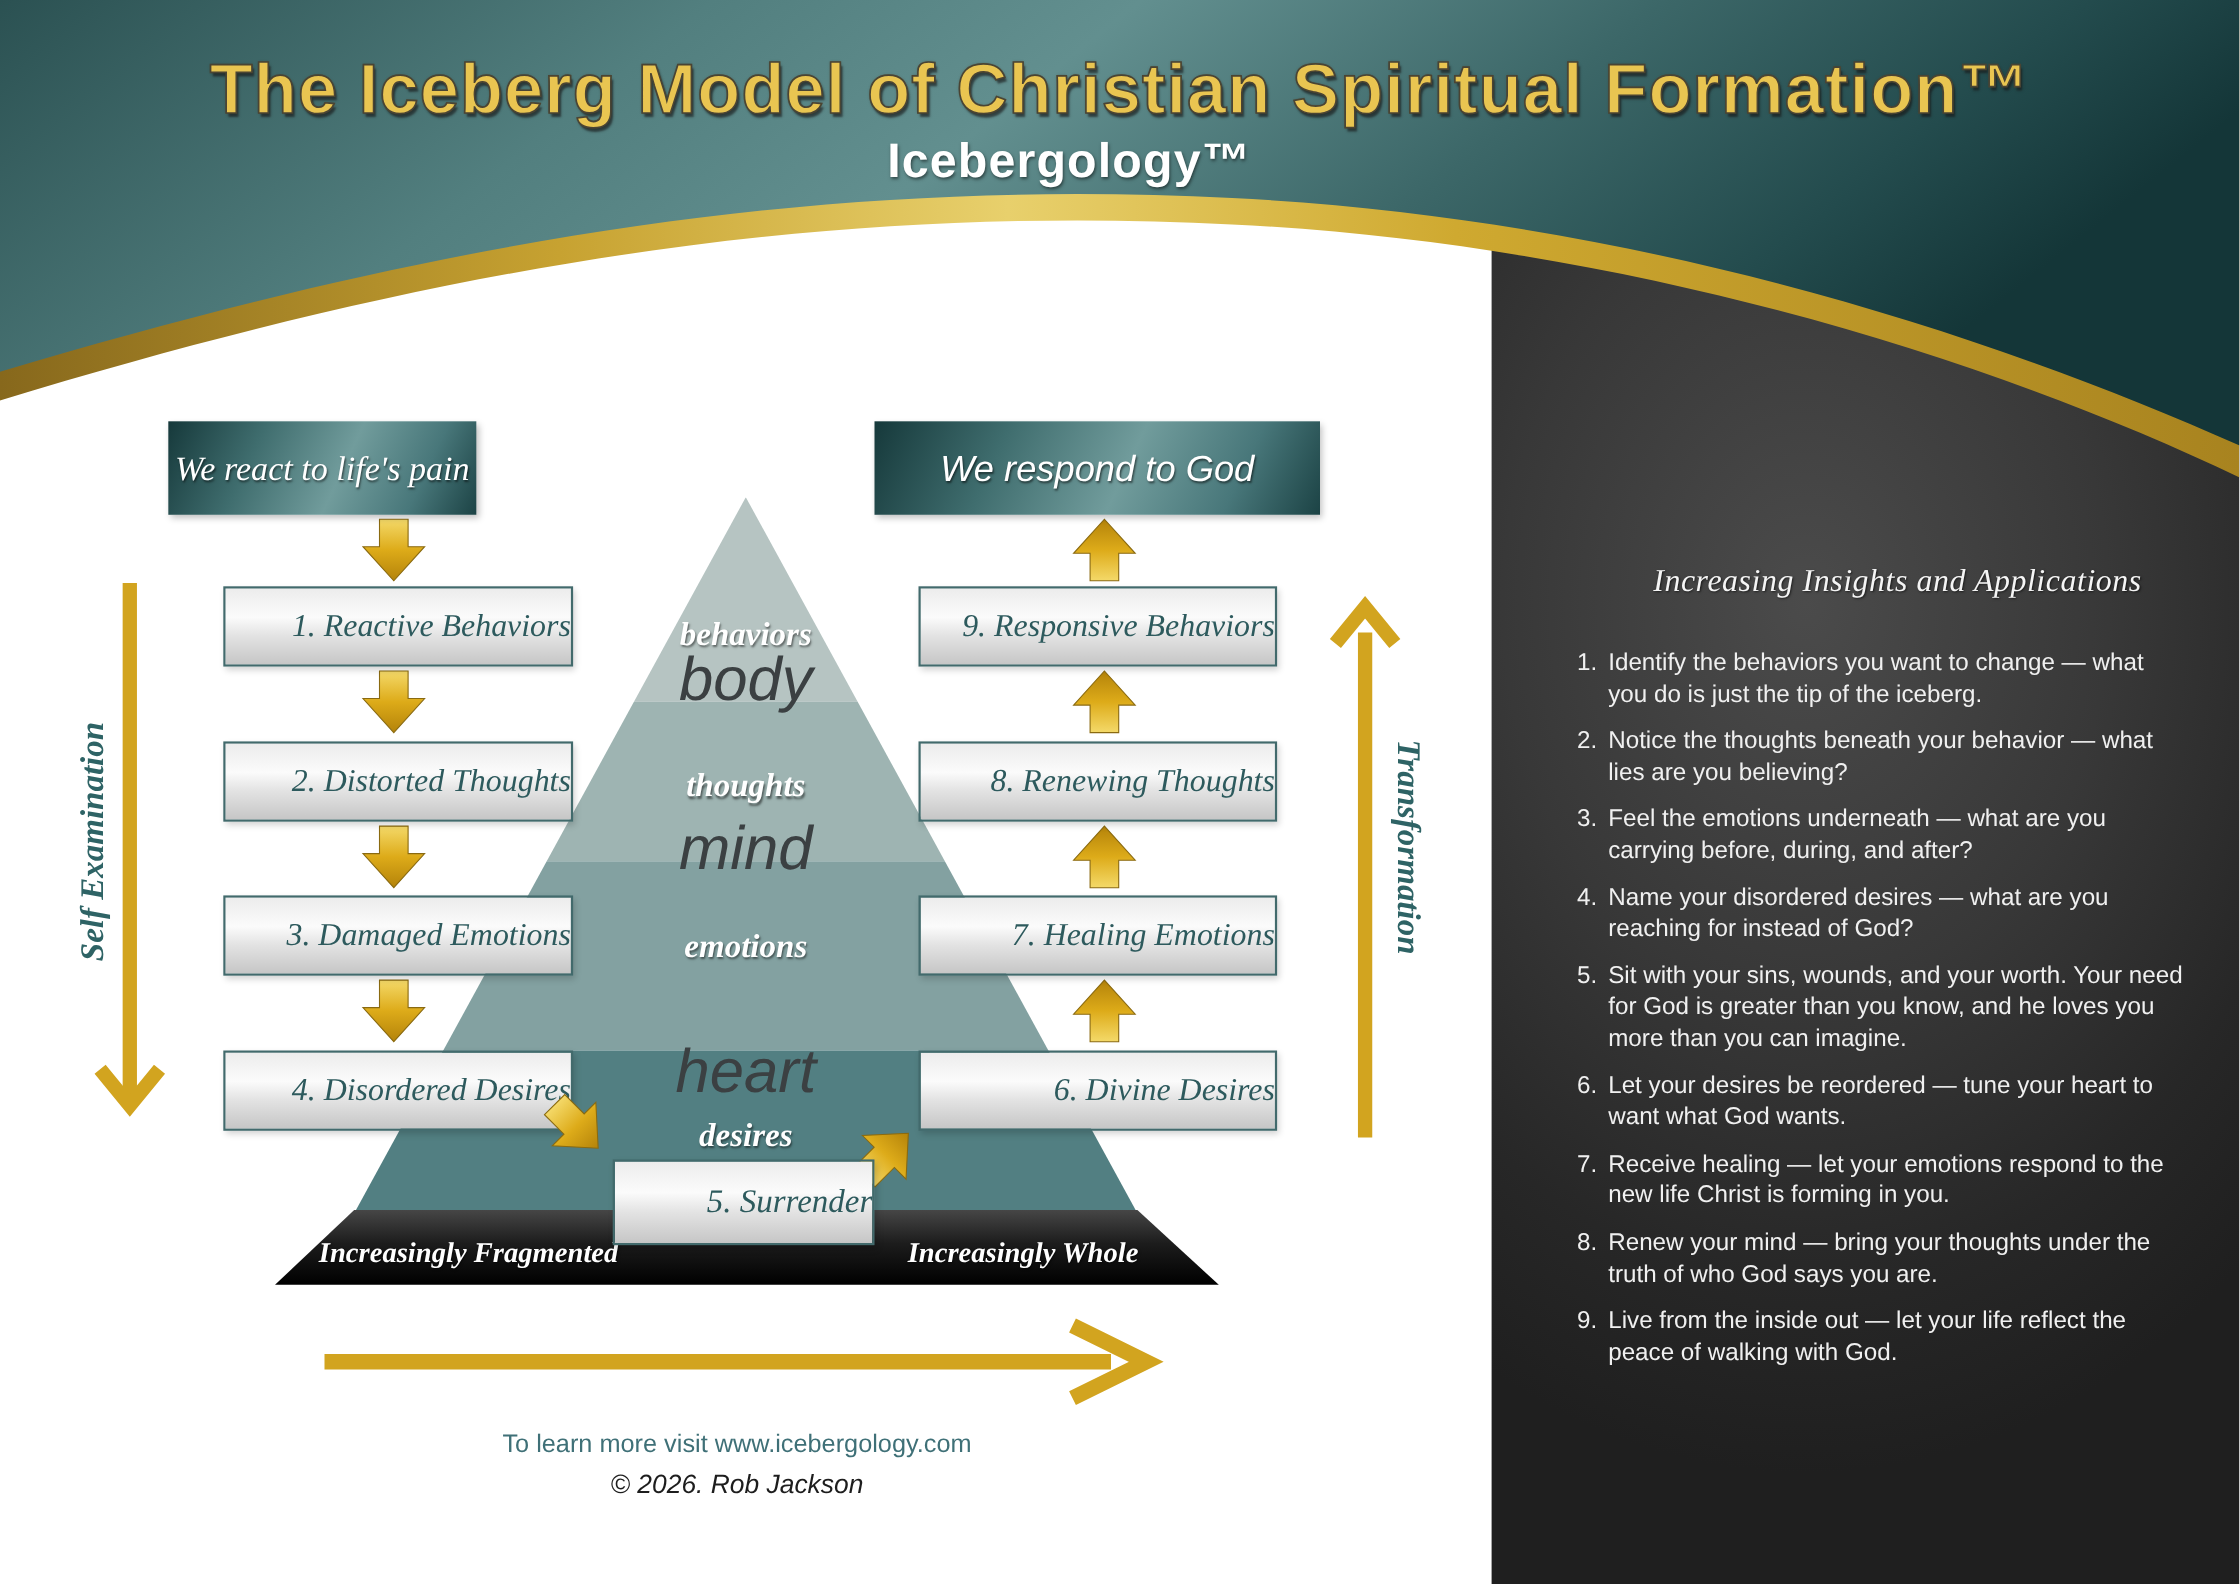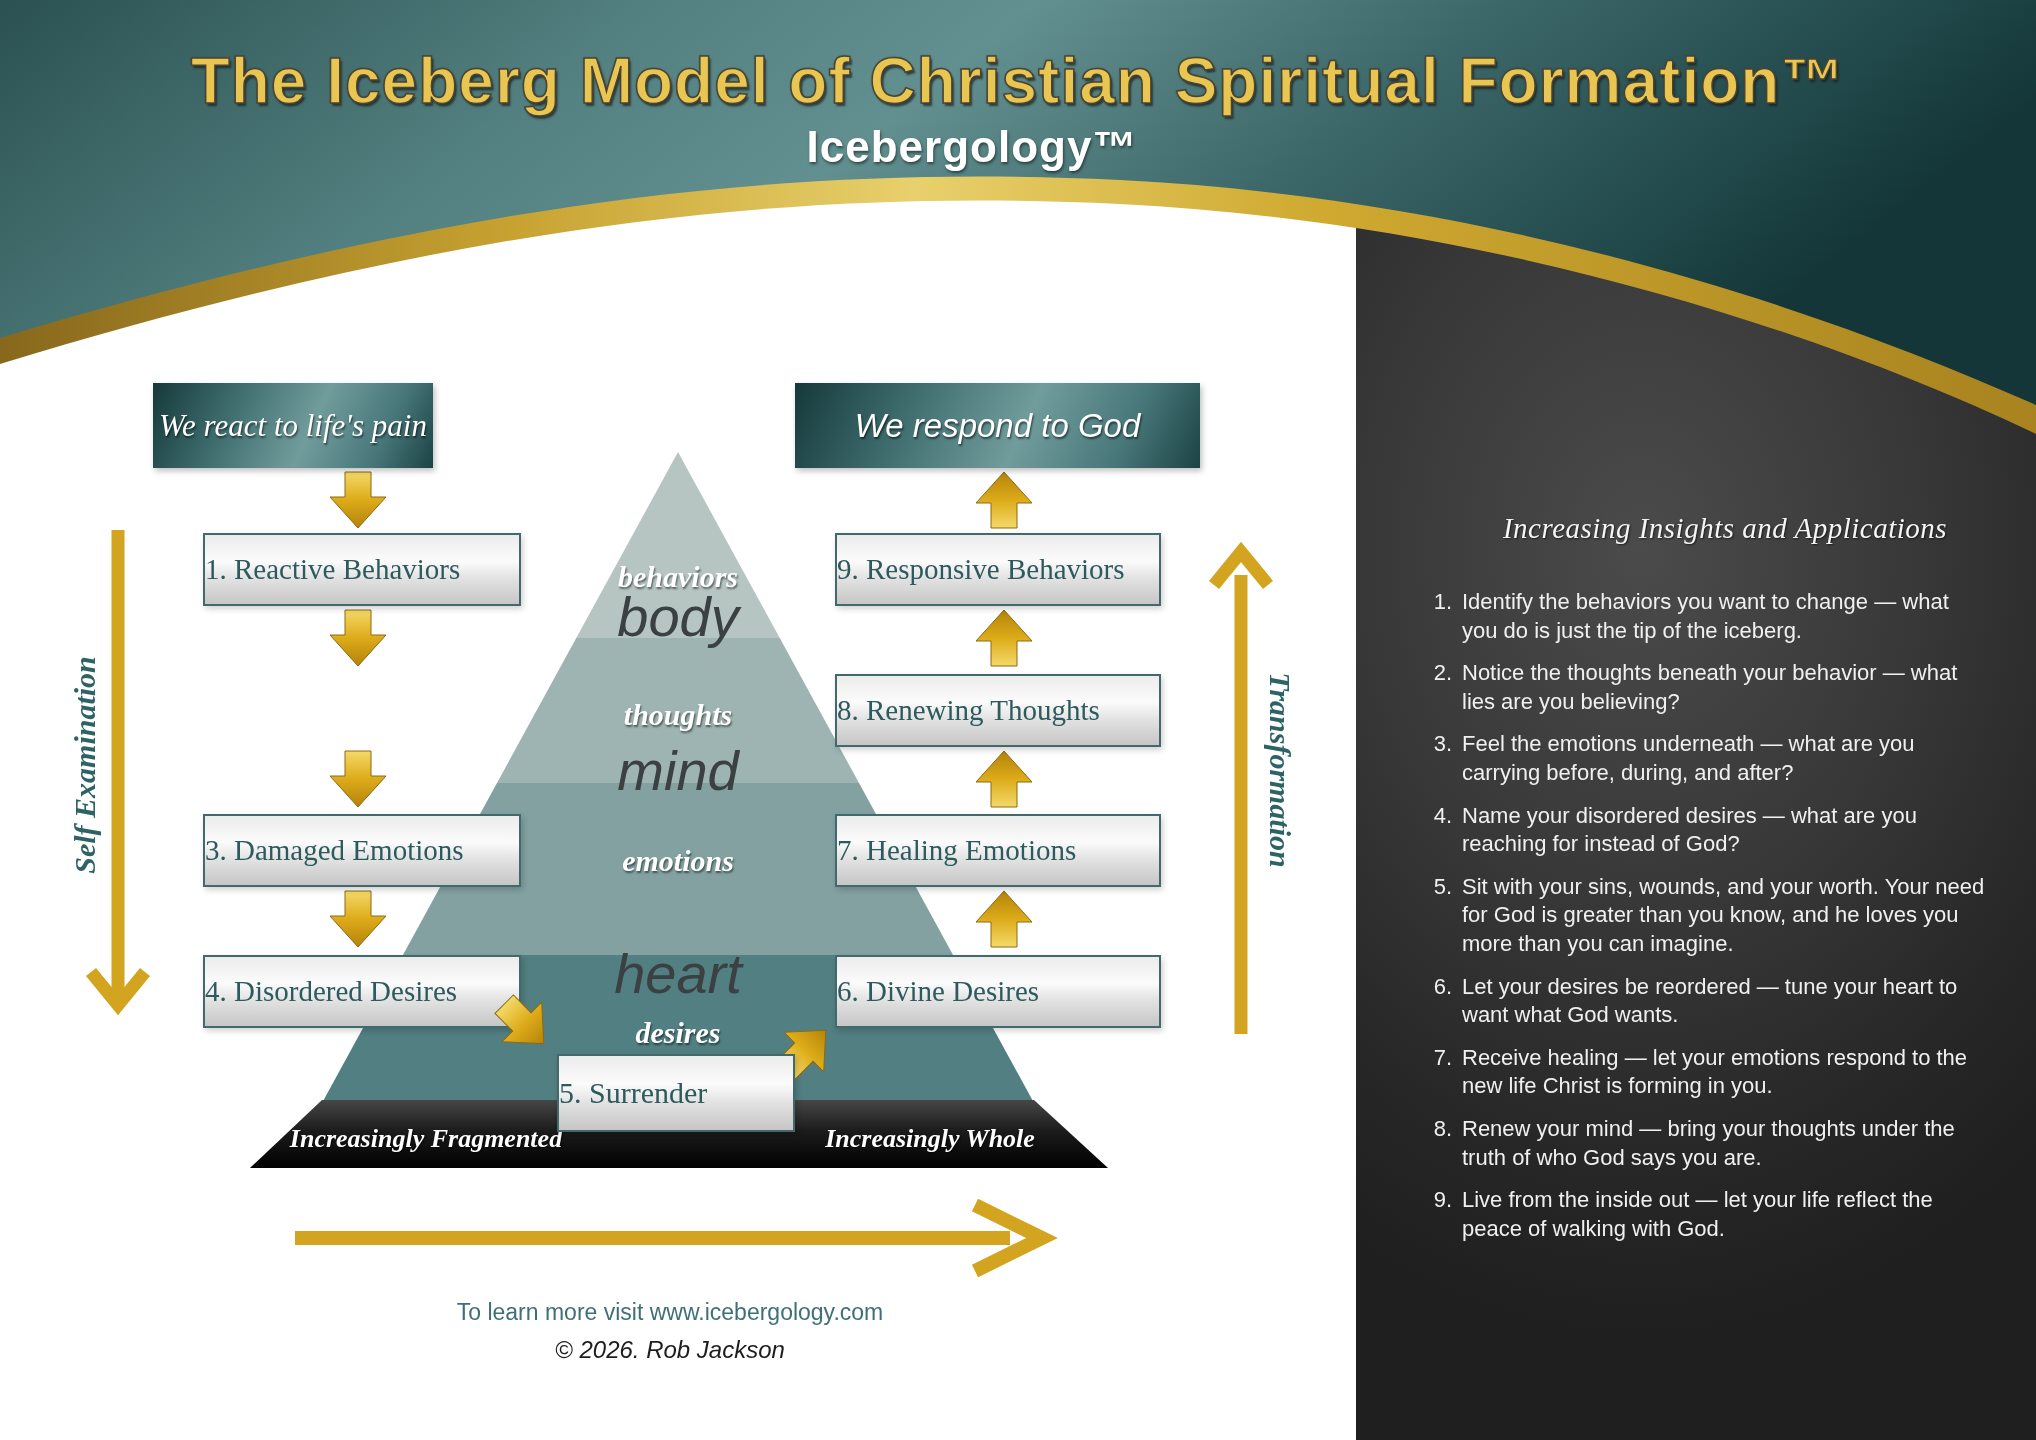--- a/index.html
+++ b/index.html
@@ -27,24 +27,24 @@
   .banner{position:absolute;display:flex;align-items:center;justify-content:center;
     color:#fff;text-shadow:1px 2px 2px rgba(0,0,0,.55);
     background:linear-gradient(115deg,#16393b 0%,#3f6d6e 28%,#719c9c 56%,#48777a 80%,#1c4345 100%);
     box-shadow:2px 3px 6px rgba(0,0,0,.25);}
   .banner-left{left:153px;top:383px;width:280px;height:85px;
     font-family:"Liberation Serif",serif;font-style:italic;font-size:31px;}
   .banner-right{left:795px;top:383px;width:405px;height:85px;
     font-family:"Liberation Sans",sans-serif;font-style:italic;font-size:33px;}
 
   
-  .box{position:absolute;display:flex;align-items:center;justify-content:flex-start;
+  .box{position:absolute;display:flex;align-items:center;justify-content:flex-end;
     background:linear-gradient(180deg,#ececec 0%,#fbfbfb 38%,#e3e3e3 62%,#c6c6c6 100%);
     border:2px solid #426a6c;box-shadow:2px 3px 6px rgba(0,0,0,.18);
-    font-family:"Liberation Serif",serif;font-size:29px;color:#2d5a5d;}
+    font-family:"Liberation Serif",serif;font-style:italic;font-size:29px;color:#2d5a5d;}
   .lbox{left:203px;width:314px;height:69px;}
   .rbox{left:835px;width:322px;height:69px;}
   .surrender{position:absolute;left:557px;top:1054px;width:234px;height:74px;font-size:30px;}
 
   
   .pyr-small{position:absolute;left:428px;width:500px;text-align:center;
     font-family:"Liberation Serif",serif;font-style:italic;font-weight:bold;font-size:30px;
     color:#ffffff;text-shadow:1px 2px 2px rgba(0,0,0,.5);}
   .pyr-big{position:absolute;left:428px;width:500px;text-align:center;
     font-family:"Liberation Sans",sans-serif;font-style:italic;font-size:56px;color:#3b4042;}
@@ -141,20 +141,23 @@
   <div class="banner banner-left mid" style="position:absolute;">
     <span>We react to life's pain</span>
   </div>
   <div class="banner banner-right mid" style="position:absolute;">
     <span>We respond to God</span>
   </div>
 
   <div class="box lbox mid" style="top:533px;">
     <span>1. Reactive Behaviors</span>
     </div>
+  <div class="box lbox mid" style="top:674px;">
+    <span>2. Distorted Thoughts</span>
+    </div>
   <div class="box lbox mid" style="top:814px;">
     <span>3. Damaged Emotions</span>
     </div>
   <div class="box lbox mid" style="top:955px;">
     <span>4. Disordered Desires</span>
     </div>
 
   <div class="box rbox mid" style="top:533px;">
     <span>9. Responsive Behaviors</span>
     </div>

